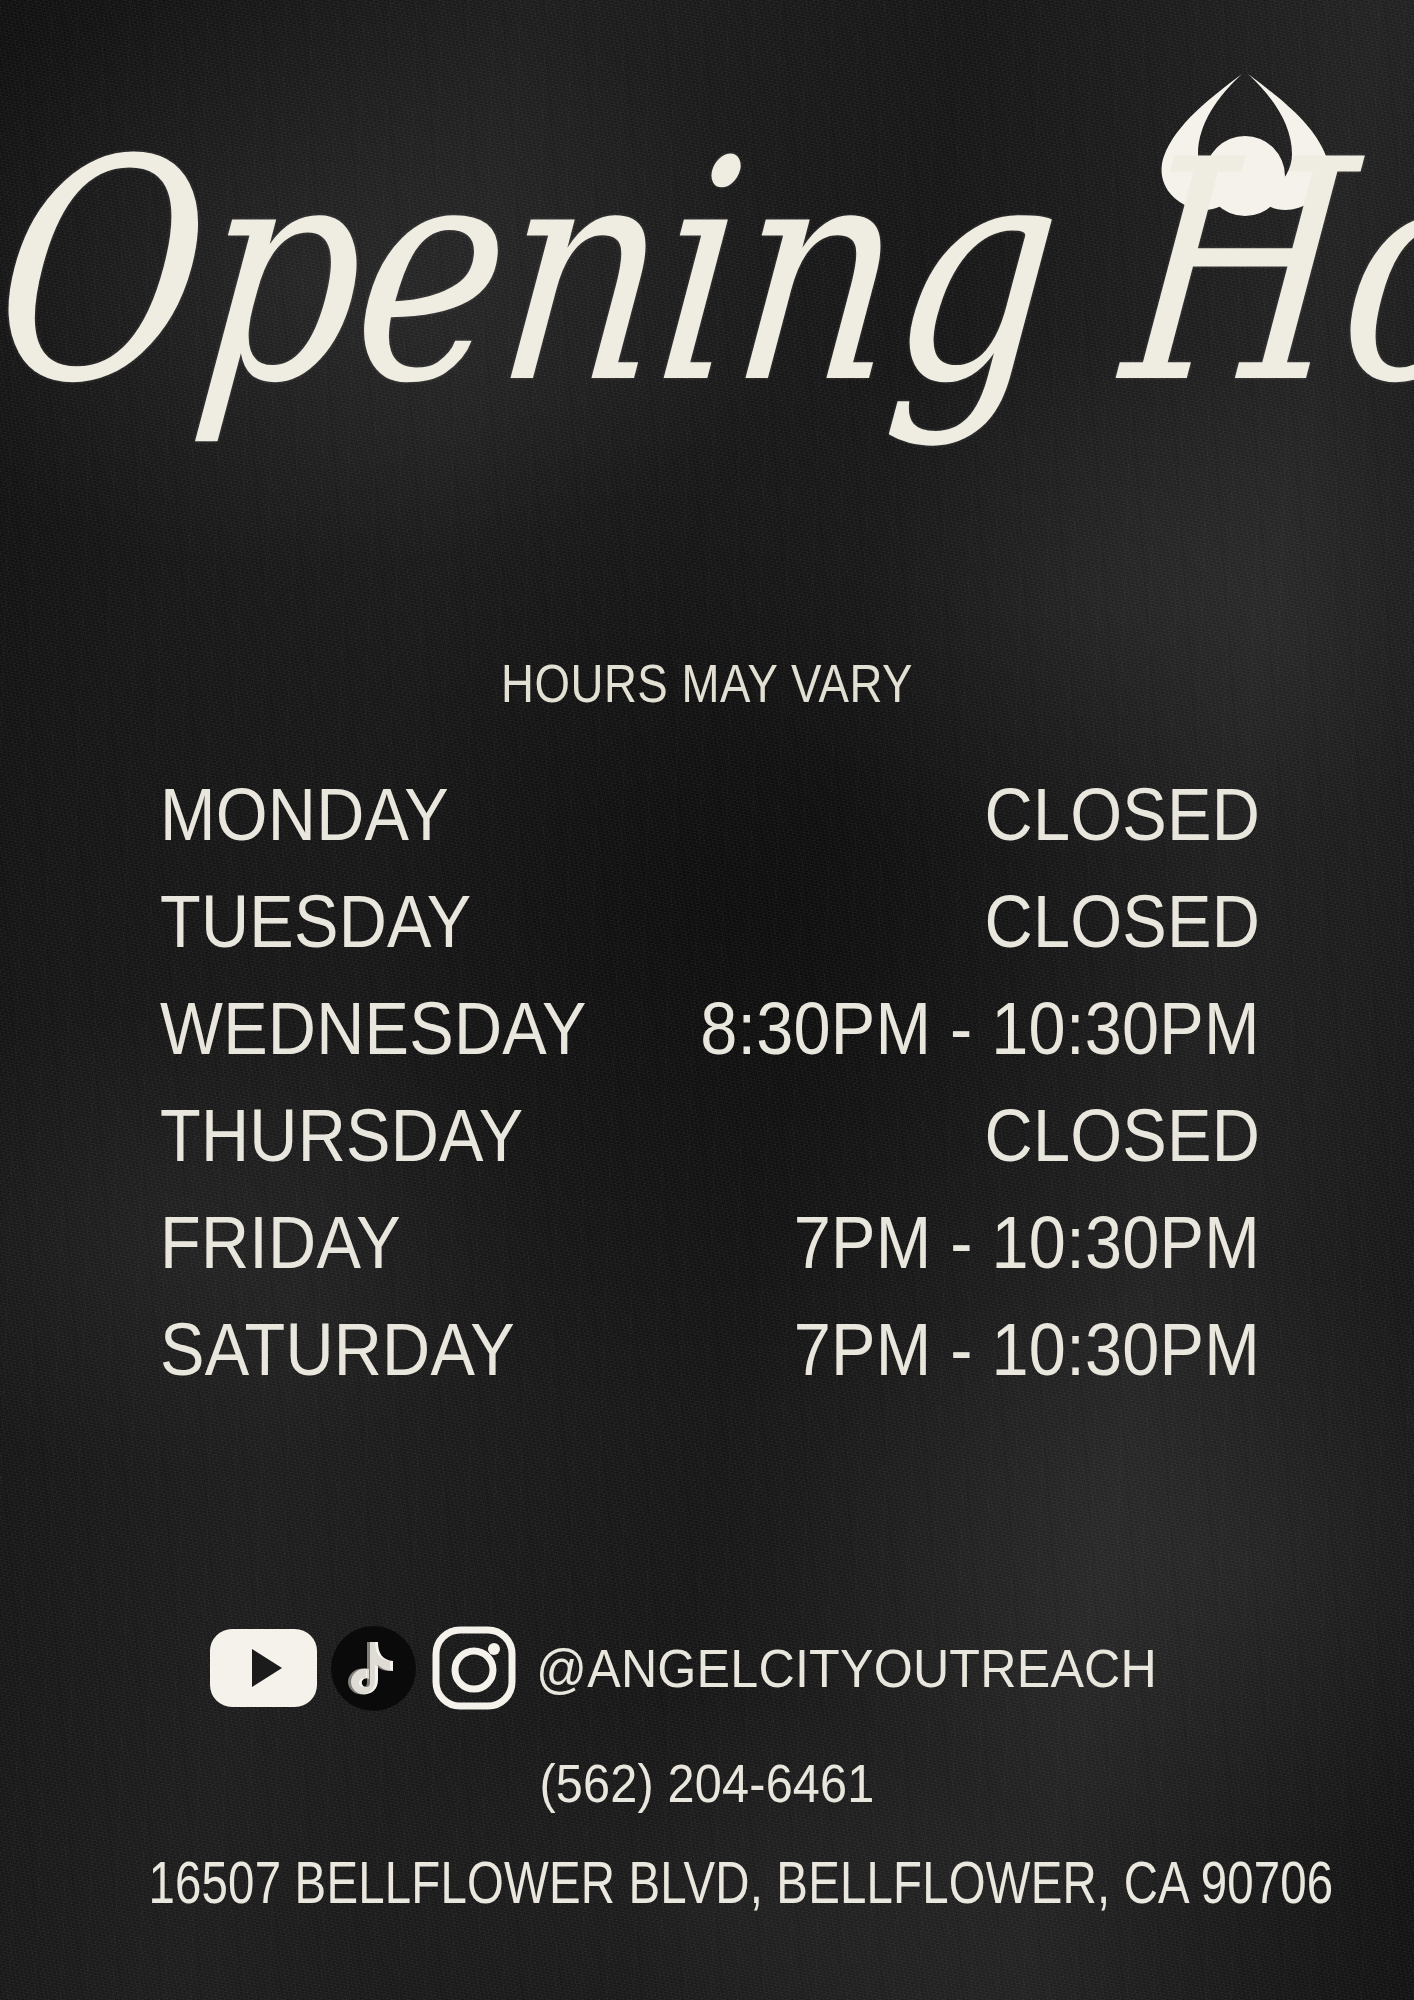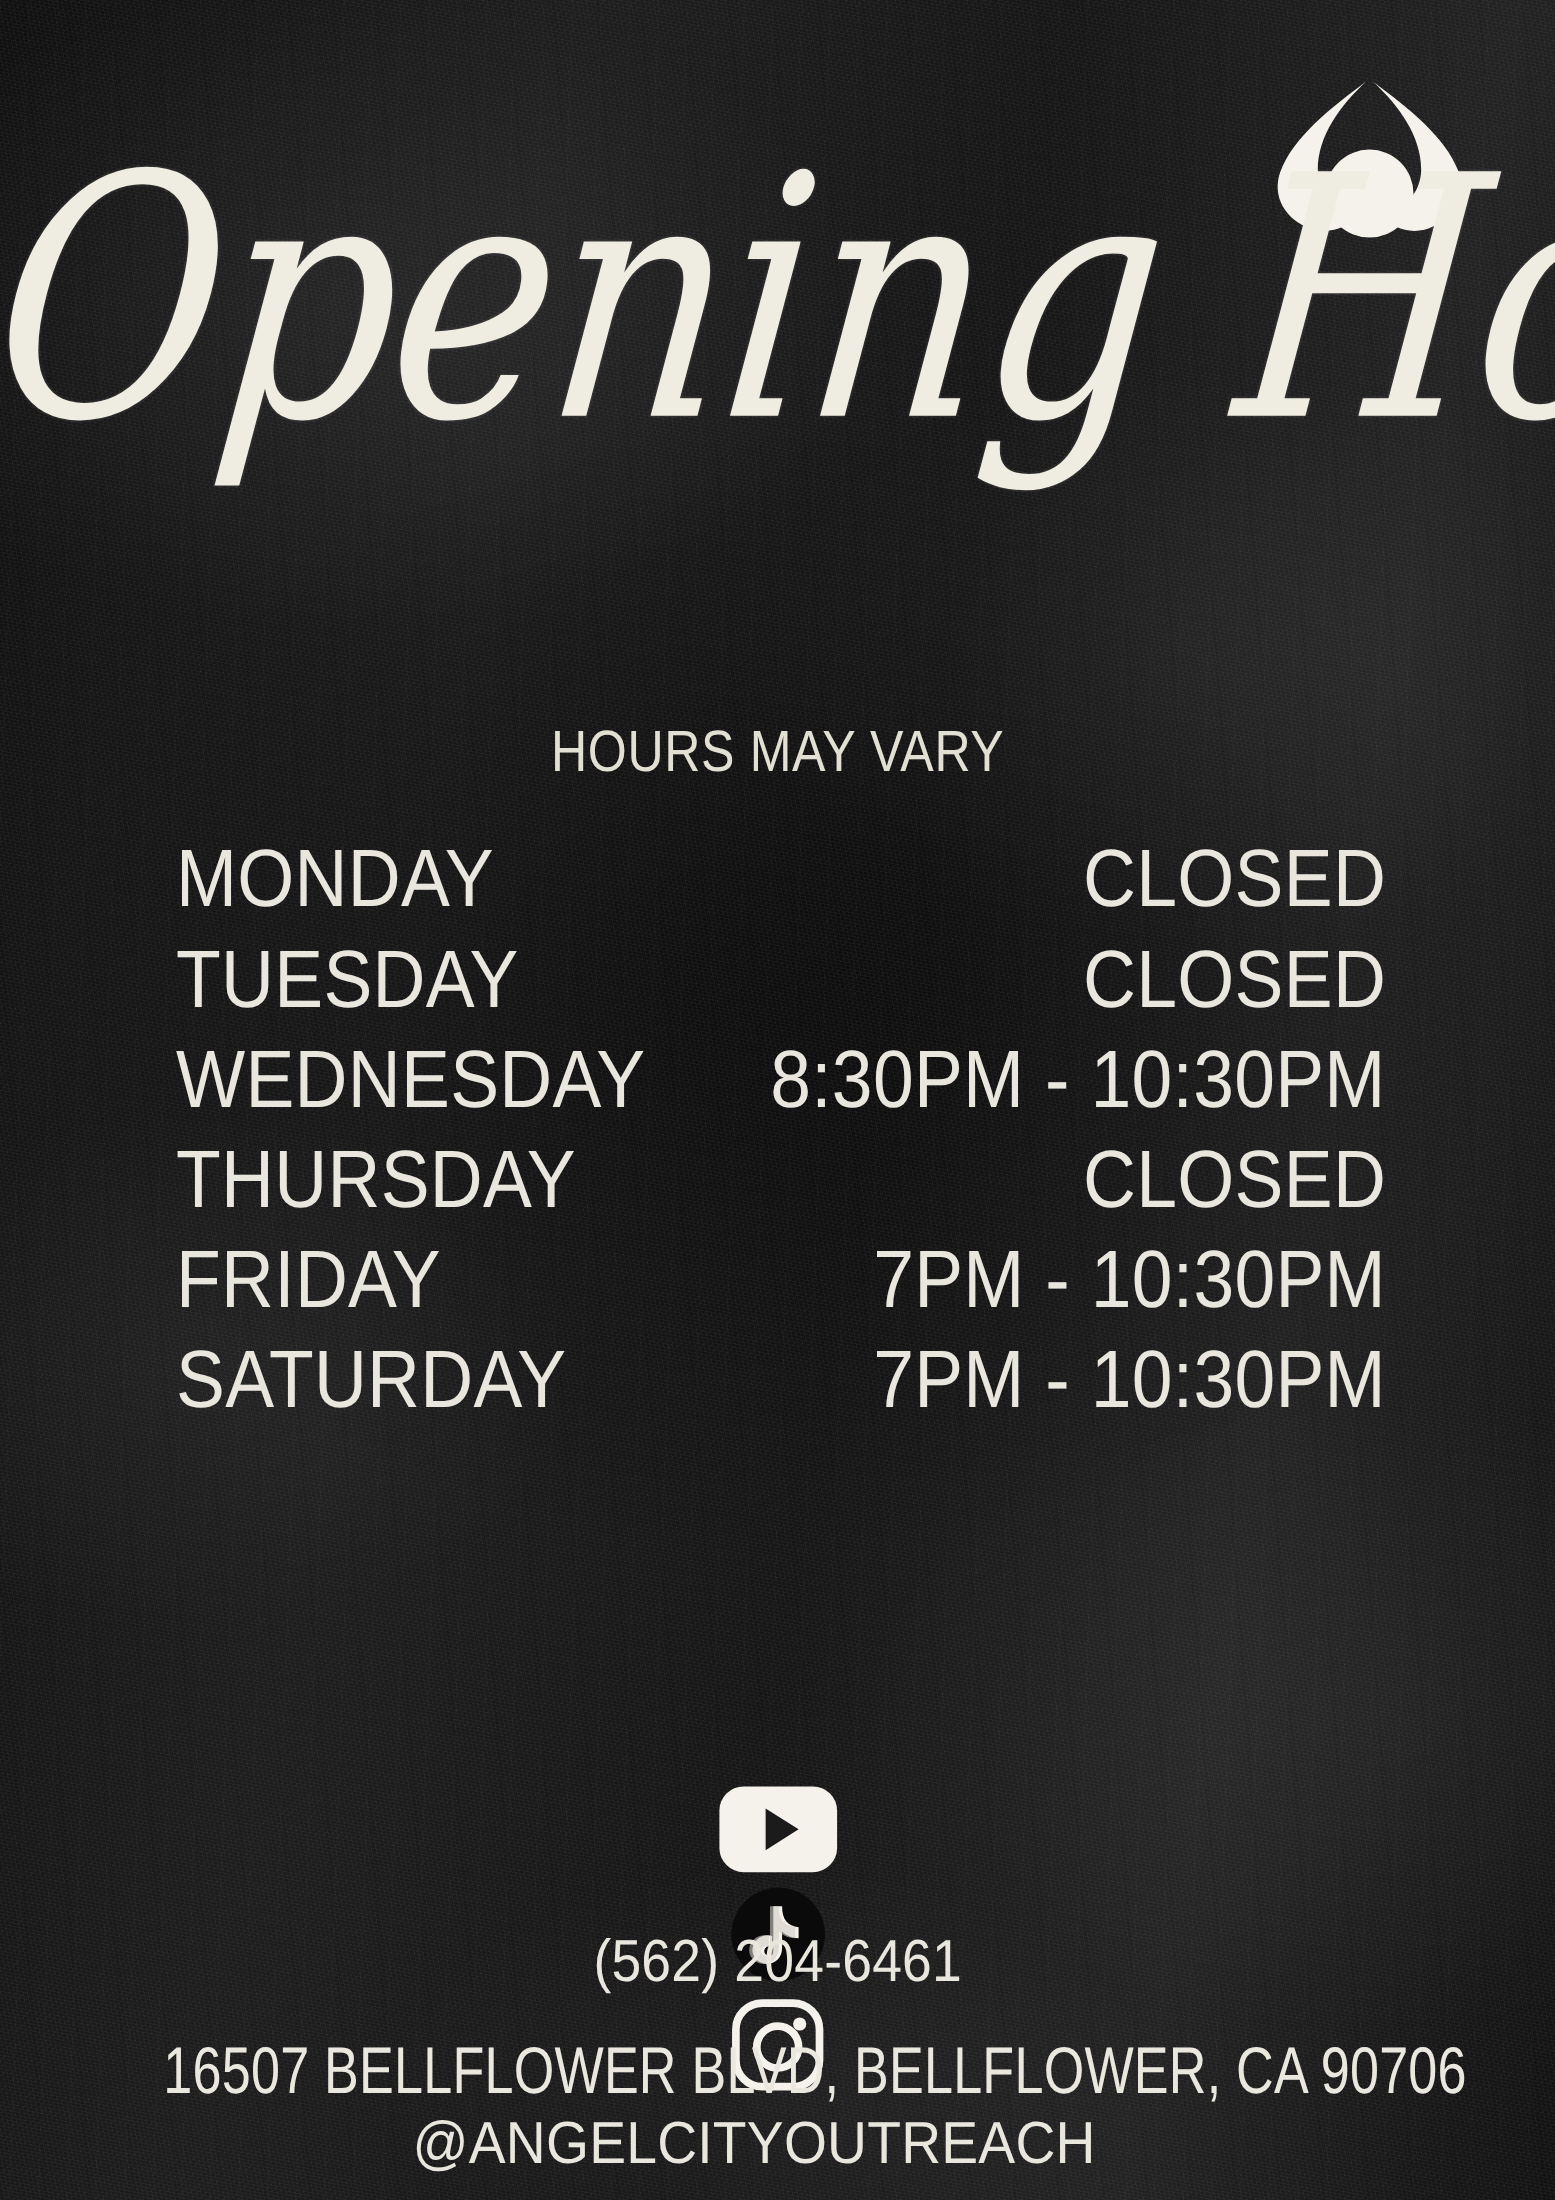--- a/index.html
+++ b/index.html
@@ -95,20 +95,21 @@
   #hours {
     position:absolute;
     left:160px; top:762px;
     width:1100px;
   }
   .hour-row {
     display:flex;
     align-items:baseline;
     justify-content:space-between;
     height:91px;
+    margin-top:16px;
   }
   .day, .time {
     font-size:74px;
     font-weight:400;
     line-height:1;
     color:#e9e7dd;
     white-space:nowrap;
     letter-spacing:0.004em;
     transform:scaleX(0.90);
   }
@@ -117,21 +118,20 @@
 
   
   #social {
     position:absolute;
     left:0; top:1624px;
     width:1414px;
     display:flex;
     align-items:center;
     justify-content:center;
     gap:14px;
-    flex-direction:column;
   }
   .sicon { flex:0 0 auto; display:block; }
 
   .yt-badge {
     width:107px; height:78px;
     background:#f4f2ea;
     border-radius:22px;
     display:flex; align-items:center; justify-content:center;
   }
   .yt-tri {

